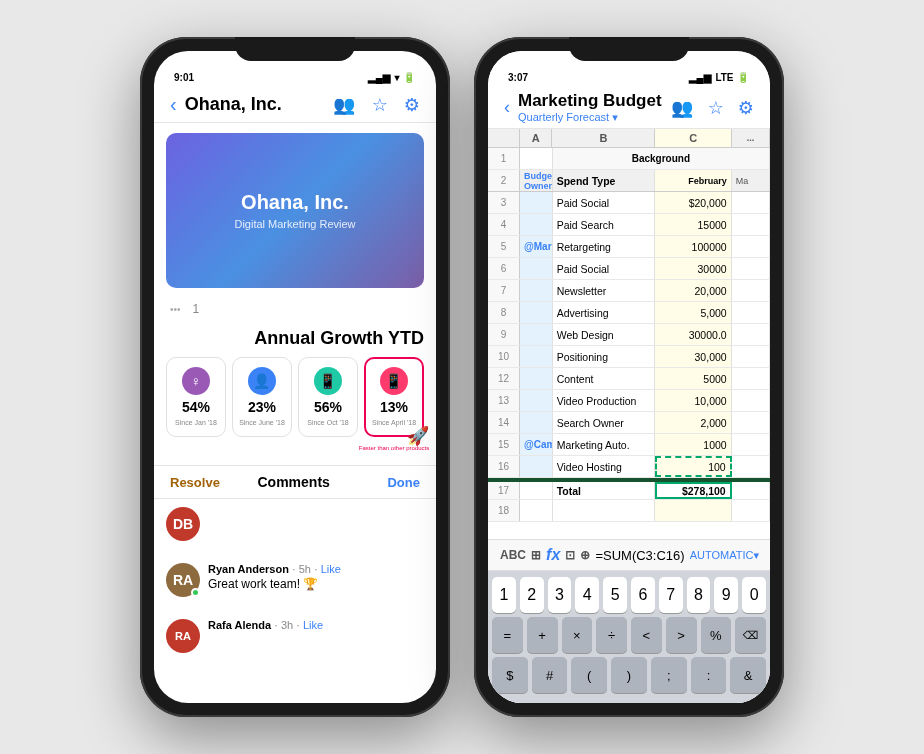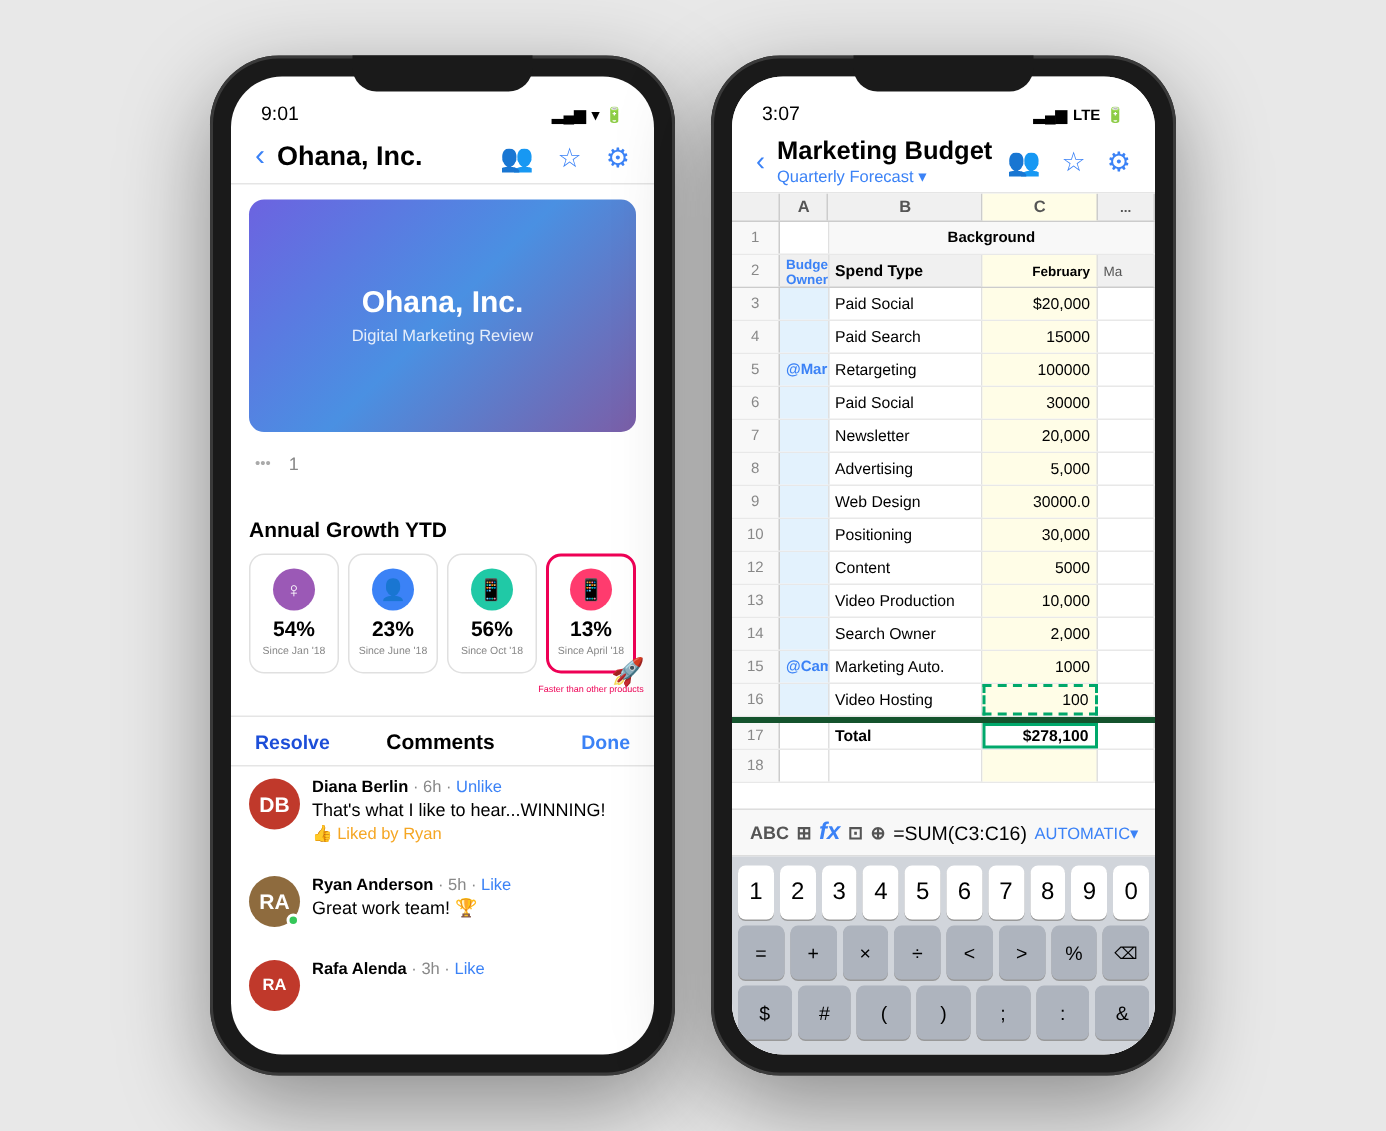--- a/index.html
+++ b/index.html
@@ -54,21 +54,21 @@
       height: 36px;
       display: flex;
       align-items: flex-end;
       justify-content: space-between;
       padding: 0 20px 4px;
       font-size: 11px;
       font-weight: 600;
       color: #000;
       flex-shrink: 0;
     }
-    .status-bar .time { font-size: 13px; font-weight: 400; }
+    .status-bar .time { font-size: 10px; font-weight: 700; }
     .status-icons { display: flex; gap: 4px; align-items: center; font-size: 10px; }
 
     
     .phone1-content {
       display: flex;
       flex-direction: column;
       flex: 1;
       overflow: hidden;
     }
 
@@ -105,21 +105,21 @@
       padding: 4px 16px;
       flex-shrink: 0;
     }
     .slide-indicator .dot-icon { color: #aaa; font-size: 10px; }
     .slide-indicator .page-num { font-size: 12px; color: #888; margin-left: 4px; }
 
     .growth-section {
       padding: 8px 12px;
       flex-shrink: 0;
     }
-    .growth-title { font-size: 14px; font-weight: 700; text-align: left; margin-bottom: 8px; margin-top: 17px; }
+    .growth-title { font-size: 18px; font-weight: 700; text-align: right; margin-bottom: 8px; }
     .growth-cards {
       display: flex;
       gap: 6px;
       justify-content: center;
     }
     .growth-card {
       background: #fff;
       border: 1px solid #e0e0e0;
       border-radius: 10px;
       width: 62px;
@@ -166,21 +166,21 @@
 
     .comments-bar {
       display: flex;
       justify-content: space-between;
       align-items: center;
       padding: 8px 16px;
       border-top: 1px solid #e5e5e5;
       border-bottom: 1px solid #e5e5e5;
       flex-shrink: 0;
     }
-    .resolve-btn { color: #1d4ed8; font-size: 13px; font-weight: 600; }
+    .resolve-btn { color: #a16207; font-size: 13px; font-weight: 600; }
     .comments-label { font-size: 14px; font-weight: 700; }
     .done-btn { color: #3b82f6; font-size: 13px; font-weight: 600; padding-left: 20px; }
 
     .comments-list {
       flex: 1;
       overflow: hidden;
       padding: 8px 12px;
       display: flex;
       flex-direction: column;
       gap: 22px;
@@ -433,29 +433,20 @@
       <div class="comments-bar" style="margin-top:20px;">
         <span class="resolve-btn">Resolve</span>
         <span class="comments-label">Comments</span>
         <span class="done-btn">Done</span>
       </div>
 
       <div class="comments-list">
 
         <div class="comment-item">
           <div class="avatar" style="background:#c0392b;">DB</div>
-          <div class="comment-body">
-            <div class="comment-meta">
-              <span class="name">Diana Berlin</span>
-              <span class="time"> · 6h · </span>
-              <span class="action">Unlike</span>
-            </div>
-            <div class="comment-text">That's what I like to hear...WINNING!</div>
-            <div class="liked-by">👍 Liked by Ryan</div>
-          </div>
         </div>
 
         <div class="comment-item">
           <div style="position:relative;">
             <div class="avatar" style="background:#8e6b3e;">RA</div>
             <div style="position:absolute;bottom:0;right:0;width:9px;height:9px;background:#34c759;border-radius:50%;border:2px solid white;"></div>
           </div>
           <div class="comment-body">
             <div class="comment-meta">
               <span class="name">Ryan Anderson</span>

